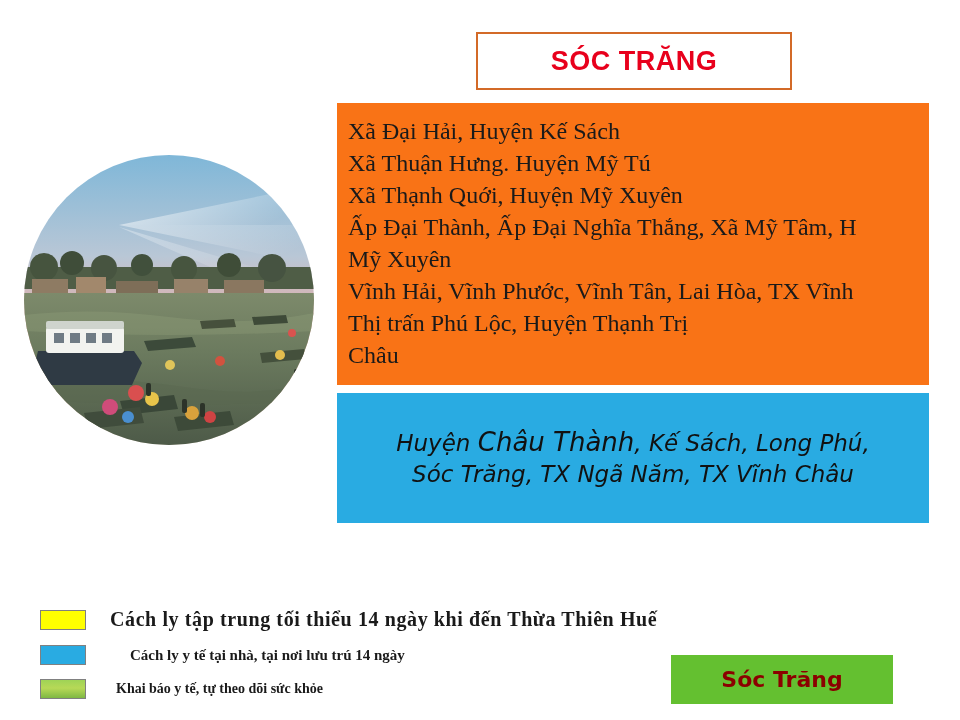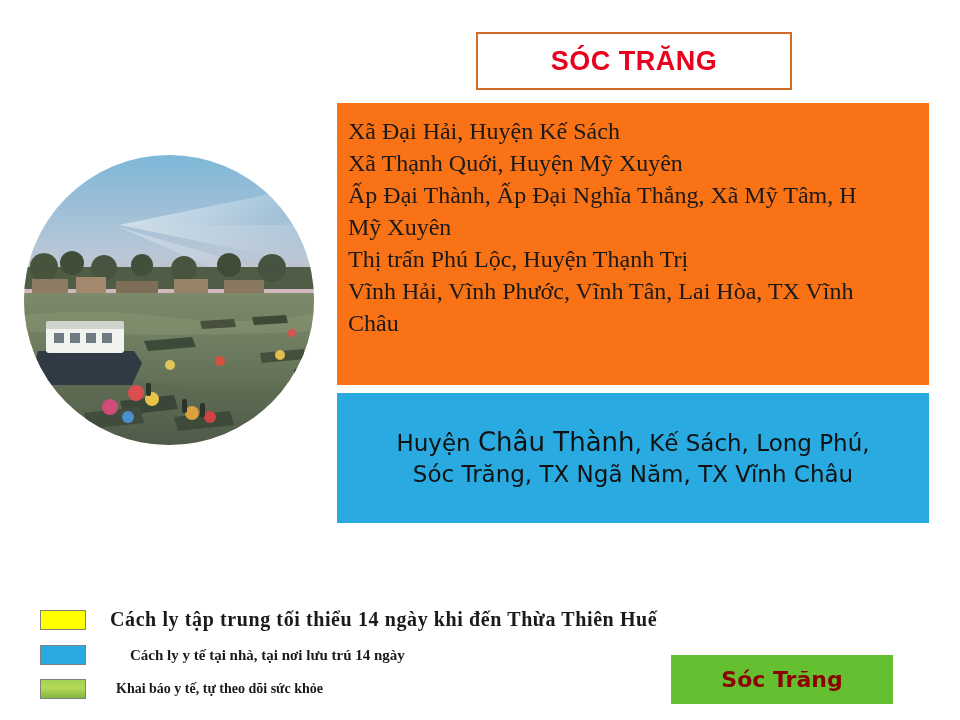--- a/index.html
+++ b/index.html
@@ -67,20 +67,21 @@
     left: 337px;
     top: 393px;
     width: 592px;
     height: 130px;
     background: #29abe2;
     display: flex;
     flex-direction: column;
     align-items: center;
     justify-content: center;
     text-align: center;
+    font-style: italic;
   }
   .blue-box .bline {
     font-family: "DejaVu Sans", sans-serif;
     font-size: 23px;
     line-height: 31px;
     color: #111111;
   }
   .blue-box .bline .big {
     font-size: 26px;
   }
@@ -151,25 +152,26 @@
 <body>
 
 <div class="stage">
 
   <div class="title-box">
     <div class="title-text">SÓC TRĂNG</div>
   </div>
 
   <div class="yellow-box">
     <div class="line">Xã Đại Hải, Huyện Kế Sách</div>
+    <div class="line">Xã Thuận Hưng. Huyện Mỹ Tú</div>
     <div class="line">Xã Thạnh Quới, Huyện Mỹ Xuyên</div>
     <div class="line">Ấp Đại Thành, Ấp Đại Nghĩa Thắng, Xã Mỹ Tâm, H</div>
     <div class="line">Mỹ Xuyên</div>
+    <div class="line">Vĩnh Hải, Vĩnh Phước, Vĩnh Tân, Lai Hòa, TX Vĩnh</div>
     <div class="line">Thị trấn Phú Lộc, Huyện Thạnh Trị</div>
-    <div class="line">Vĩnh Hải, Vĩnh Phước, Vĩnh Tân, Lai Hòa, TX Vĩnh</div>
     <div class="line">Châu</div>
   </div>
 
   <div class="blue-box">
     <div class="bline"><span>Huyện </span><span class="big">Châu Thành</span><span>, Kế Sách, Long Phú,</span></div>
     <div class="bline">Sóc Trăng, TX Ngã Năm, TX Vĩnh Châu</div>
   </div>
 
   <div class="photo">
     <svg width="290" height="290" viewBox="0 0 290 290">

